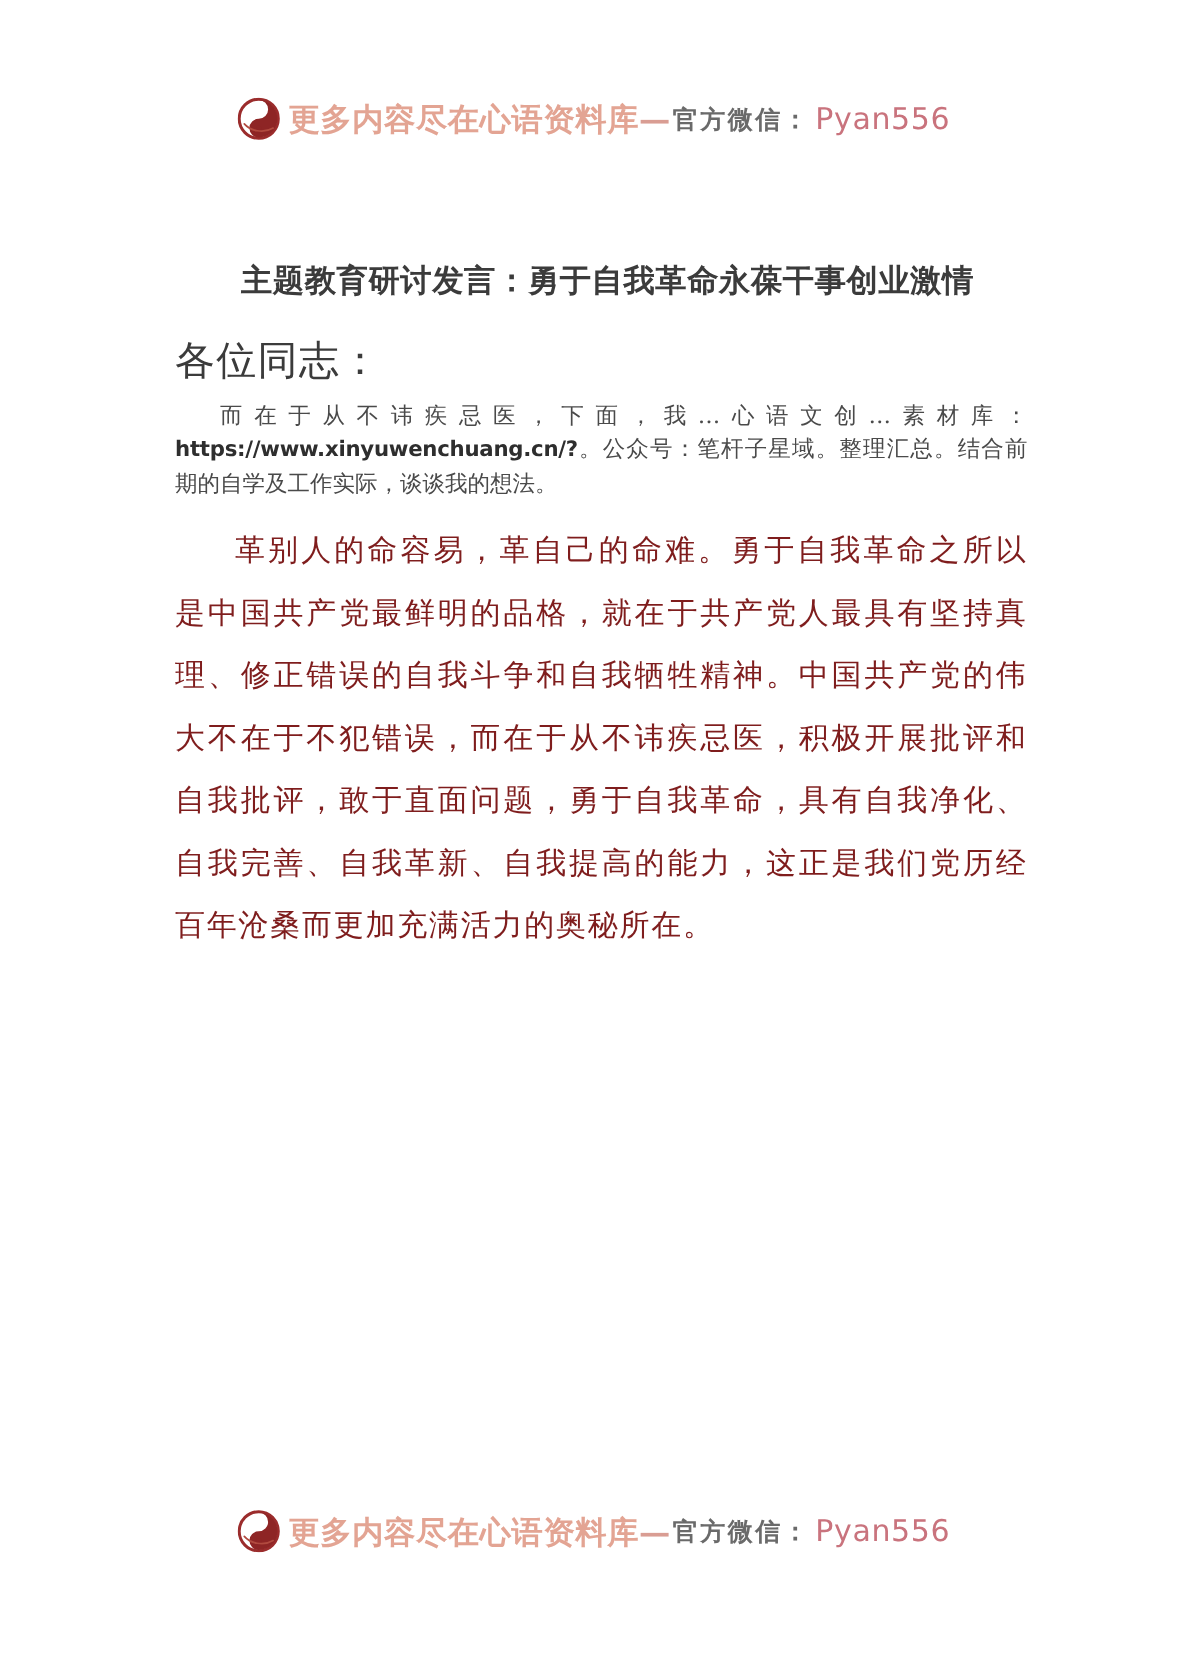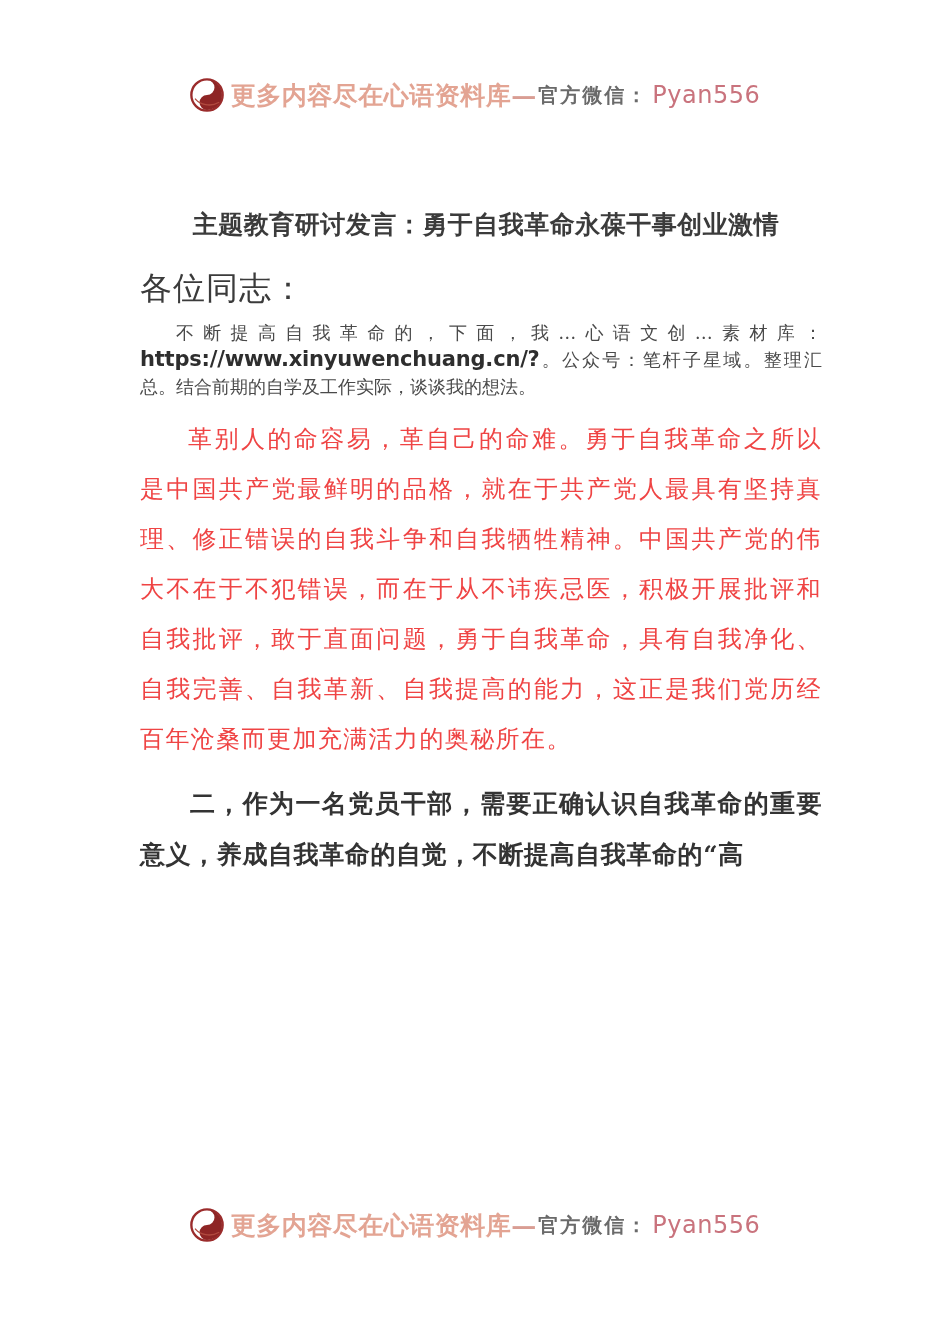--- a/index.html
+++ b/index.html
@@ -117,21 +117,21 @@
     line-height: 27px;
     margin: 0 0 14px 0;
     text-align: justify;
     text-justify: inter-character;
     text-indent: 36px;
     letter-spacing: 0px;
   }
   .intro .url {
     font-family: "DejaVu Sans", "Liberation Sans", sans-serif;
     font-weight: 700;
-    font-size: 21px;
+    font-size: 17px;
     color: #2e2e2e;
     letter-spacing: -0.2px;
   }
 
   .heading {
     font-family: "DejaVu Serif", "Liberation Serif", serif;
     font-size: 25px;
     font-weight: 700;
     color: #333333;
     line-height: 51px;
@@ -139,21 +139,21 @@
     text-indent: 50px;
     text-align: justify;
     text-justify: inter-character;
     letter-spacing: 0.6px;
   }
 
   .para {
     font-family: "DejaVu Serif", "Liberation Serif", serif;
     font-size: 24px;
     font-weight: 400;
-    color: #ef4444;
+    color: #7f1d1d;
     line-height: 50px;
     margin: 0 0 10px 0;
     text-indent: 48px;
     text-align: justify;
     text-justify: inter-character;
     letter-spacing: 1.4px;
   }
 </style>
 </head>
 <body>
@@ -173,27 +173,26 @@
     <span class="wm-label">官方微信：</span>
     <span class="wm-id">Pyan556</span>
   </div>
 
   <div class="doc">
 
     <h1 class="doc-title">主题教育研讨发言：勇于自我革命永葆干事创业激情</h1>
 
     <p class="salutation">各位同志：</p>
 
-    <p class="intro"><span>不断提高自我革命的，下面，我…心语文创…素材库：</span><span class="url">https://www.xinyuwenchuang.cn/?</span><span>。公众号：笔杆子星域。整理汇总。结合前期的自学及工作实际，谈谈我的想法。</span></p>
+    <p class="intro"><span>而在于从不讳疾忌医，下面，我…心语文创…素材库：</span><span class="url">https://www.xinyuwenchuang.cn/?</span><span>。公众号：笔杆子星域。整理汇总。结合前期的自学及工作实际，谈谈我的想法。</span></p>
 
 
     <p class="para">革别人的命容易，革自己的命难。勇于自我革命之所以是中国共产党最鲜明的品格，就在于共产党人最具有坚持真理、修正错误的自我斗争和自我牺牲精神。中国共产党的伟大不在于不犯错误，而在于从不讳疾忌医，积极开展批评和自我批评，敢于直面问题，勇于自我革命，具有自我净化、自我完善、自我革新、自我提高的能力，这正是我们党历经百年沧桑而更加充满活力的奥秘所在。</p>
 
 
-    <h2 class="heading">二，作为一名党员干部，需要正确认识自我革命的重要意义，养成自我革命的自觉，不断提高自我革命的“高</h2>
 
   </div>
 
   <div class="watermark footer">
     <svg class="wm-logo" viewBox="0 0 100 100">
       <circle cx="50" cy="50" r="46" fill="none" stroke="#9b2c2c" stroke-width="7"></circle>
       <path d="M50 6 A44 44 0 0 1 50 94 A22 22 0 0 1 50 50 A22 22 0 0 0 50 6 Z" fill="#8e2525"></path>
       <circle cx="50" cy="28" r="7" fill="#ffffff"></circle>
       <circle cx="50" cy="72" r="6" fill="#8e2525"></circle>
       <path d="M16 62 C30 78 60 86 84 72" fill="none" stroke="#b14a3f" stroke-width="4" stroke-linecap="round"></path>

